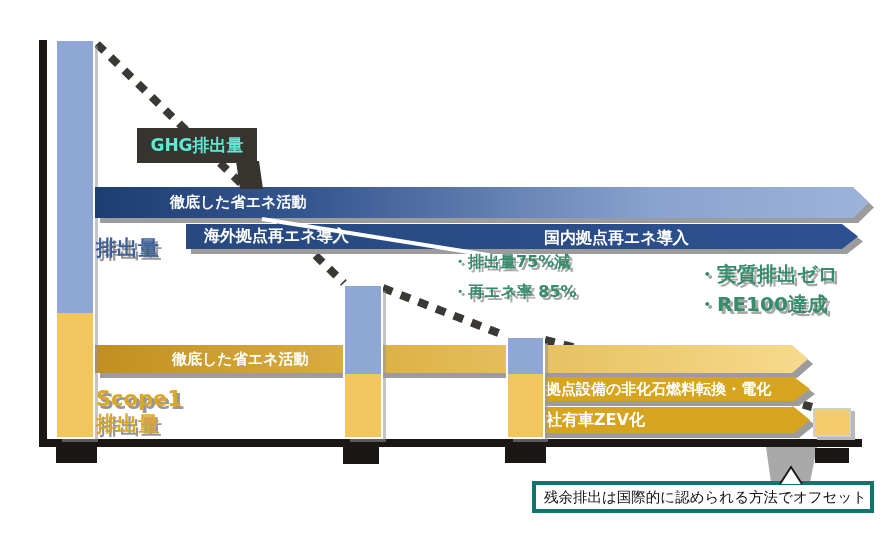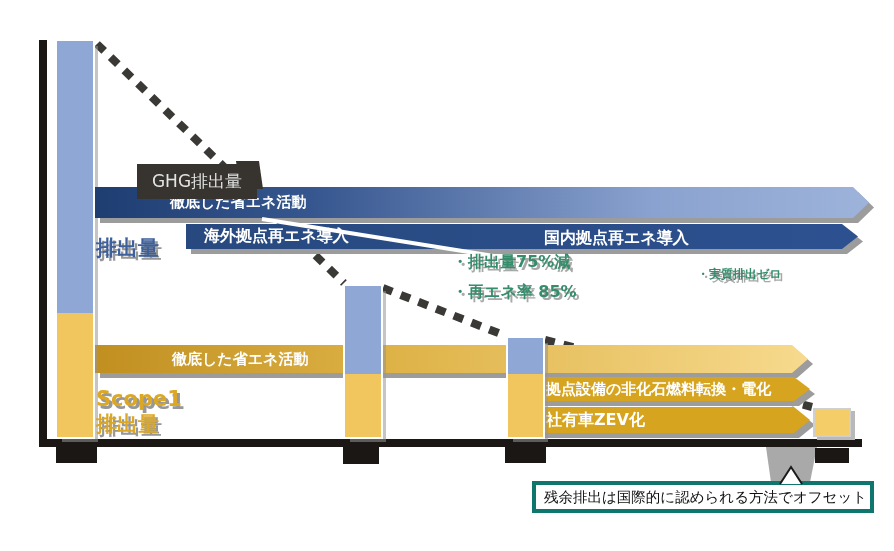--- a/index.html
+++ b/index.html
@@ -18,22 +18,22 @@
   .band{position:absolute;}
   .band .lay{position:absolute;inset:0;
      clip-path:polygon(0 0,calc(100% - 16px) 0,100% 50%,calc(100% - 16px) 100%,0 100%);}
   .band .sh{transform:translate(5px,5px);background:#9c9c9c;}
   .band .fx{display:flex;align-items:center;color:#fff;font-weight:bold;}
   .b-top{background:linear-gradient(90deg,#1e3e72 0%,#36568f 28%,#8aa2cf 72%,#9db3da 100%);}
   .b-navy{background:linear-gradient(90deg,#27497f,#2d5190);}
   .b-gold{background:linear-gradient(90deg,#c08f20 0%,#ddb145 40%,#f7da8e 100%);}
   .b-dgold{background:#d6a41e;}
   
-  .ghg{position:absolute;background:#37342f;color:#e5e5e5;font-weight:normal;
-       display:flex;align-items:center;justify-content:center;margin-top:36px;}
+  .ghg{position:absolute;background:#37342f;color:#5eead4;font-weight:bold;
+       display:flex;align-items:center;justify-content:center;}
   .scope{position:absolute;font-weight:bold;line-height:25px;font-size:21px;
          text-shadow:3px 3px 0 #979797;}
   .green{position:absolute;font-weight:bold;color:#368d6c;
          text-shadow:3px 3px 0 #a8a8a8;line-height:30px;}
   .tick{position:absolute;background:#1a1714;}
   .callout{position:absolute;background:#fff;border:4px solid #0f766e;color:#111;
            display:flex;align-items:center;}
   .trap{position:absolute;background:#a9a9a9;clip-path:polygon(0 0,100% 0,86% 100%,10% 100%);}
   svg{position:absolute;left:0;top:0;}
 </style>
@@ -96,22 +96,23 @@
   </div>
   <div class="scope" style="left:96px;top:387px;color:#dba725;z-index:13">
     <div>Scope1</div>
     <div>排出量</div>
   </div>
 
   <div class="green" style="left:452px;top:247px;font-size:16px;z-index:13">
     <div>・排出量75%減</div>
     <div>・再エネ率 85%</div>
   </div>
-  <div class="green" style="left:697px;top:259px;font-size:12px;z-index:13">
+  <div class="green" style="left:697px;top:259px;font-size:20px;z-index:13">
     <div>・実質排出ゼロ</div>
+    <div>・RE100達成</div>
   </div>
 
   <div class="axis" style="left:39px;top:40px;width:8px;height:407px;z-index:7"></div>
   <div class="axis" style="left:39px;top:439px;width:823px;height:8px;z-index:7"></div>
 
   <div class="tick" style="left:56px;top:447px;width:41px;height:16px;z-index:7"></div>
   <div class="tick" style="left:343px;top:447px;width:36px;height:17px;z-index:7"></div>
   <div class="tick" style="left:505px;top:447px;width:41px;height:16px;z-index:7"></div>
   <div class="tick" style="left:815px;top:448px;width:34px;height:15px;z-index:7"></div>
 

